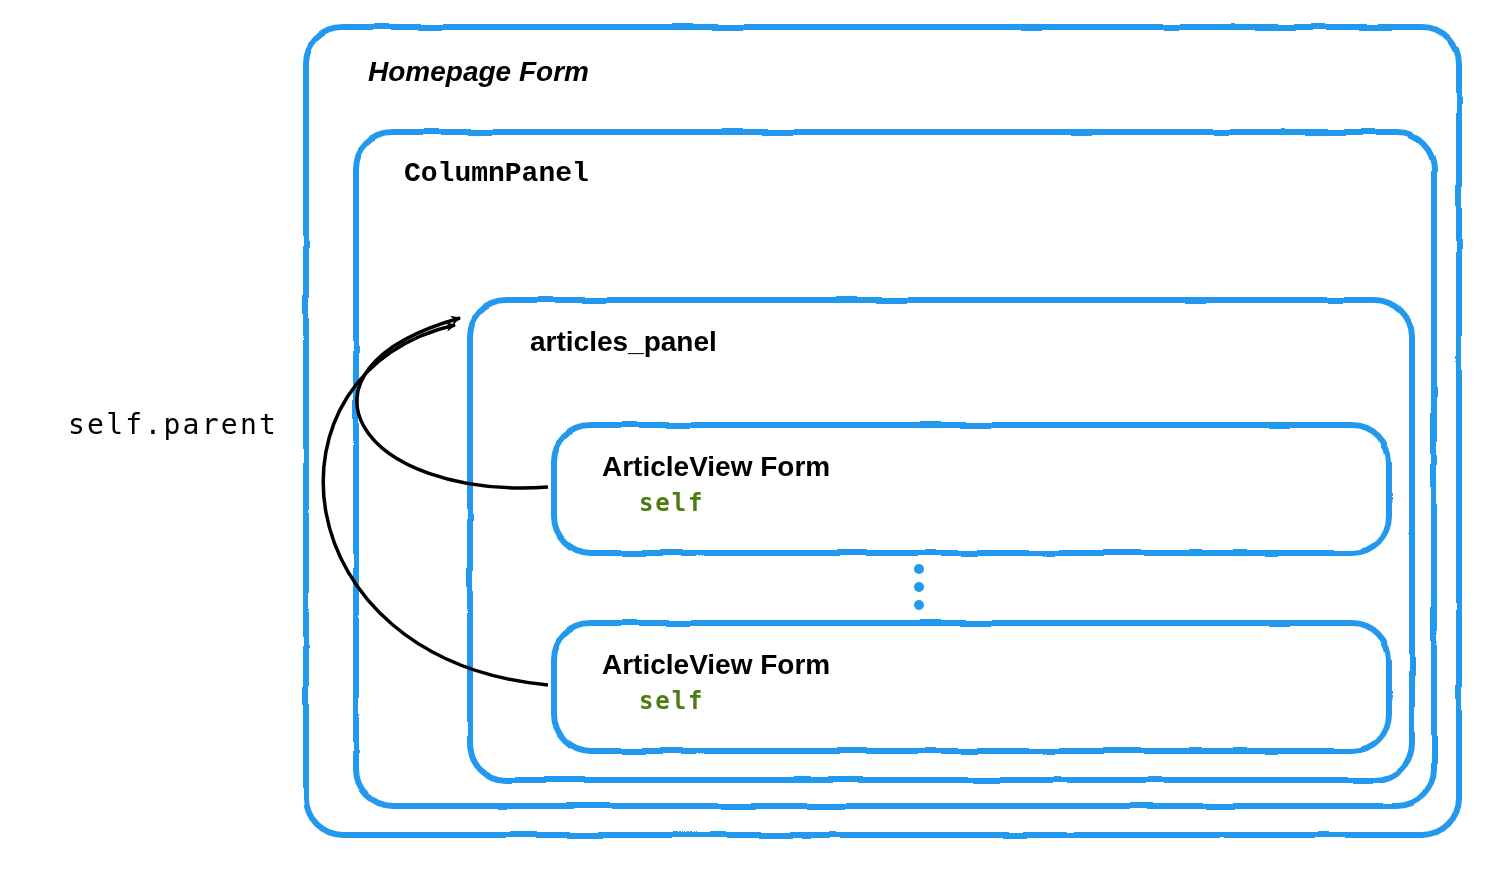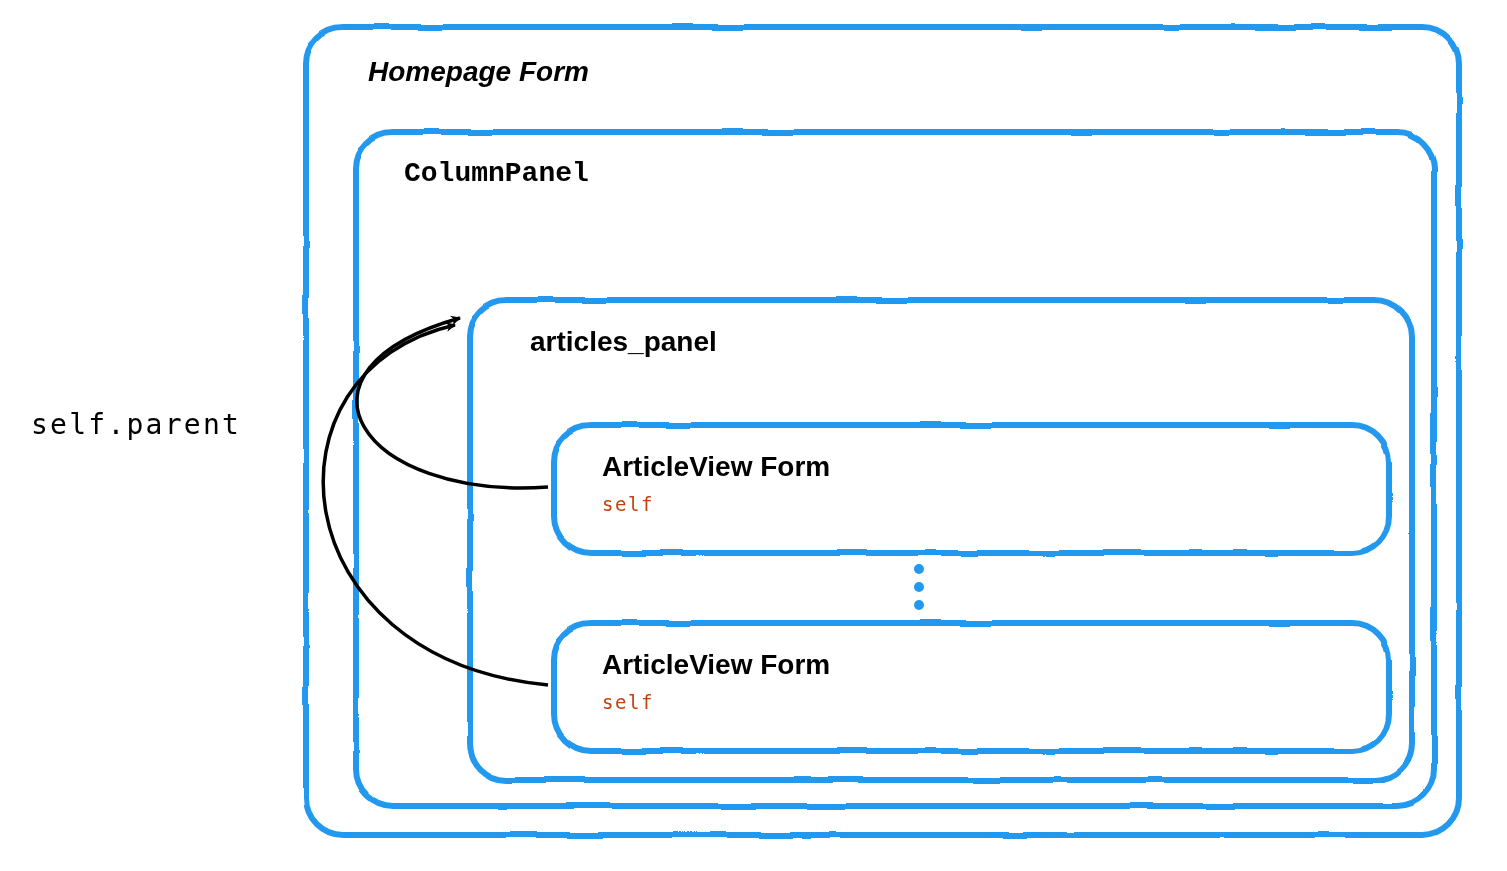--- a/index.html
+++ b/index.html
@@ -12,39 +12,40 @@
       background: #ffffff;
       width: 1507px;
       height: 871px;
       position: relative;
       overflow: hidden;
     }
     .mono {
       font-family: "SF Mono", Menlo, Monaco, Consolas, monospace;
       letter-spacing: 0.08em;
       font-weight: 400;
+      margin-left: 37px;
     }
     .sketchy-box {
       position: absolute;
       border: 6px solid #2299ee;
       border-radius: 40px;
       background: #ffffff;
       filter: url(#roughen);
     }
     .box-label {
       position: absolute;
       font-size: 28px;
       font-weight: 700;
       color: #000000;
       line-height: 1.25;
     }
     .box-sublabel {
-      font-size: 19px;
-      font-weight: 400;
-      color: #c2410c;
+      font-size: 24px;
+      font-weight: 700;
+      color: #4d7c0f;
     }
     .parent-label {
       position: absolute;
       font-size: 28px;
       color: #000000;
     }
     .dots {
       position: absolute;
       display: flex;
       flex-direction: column;

